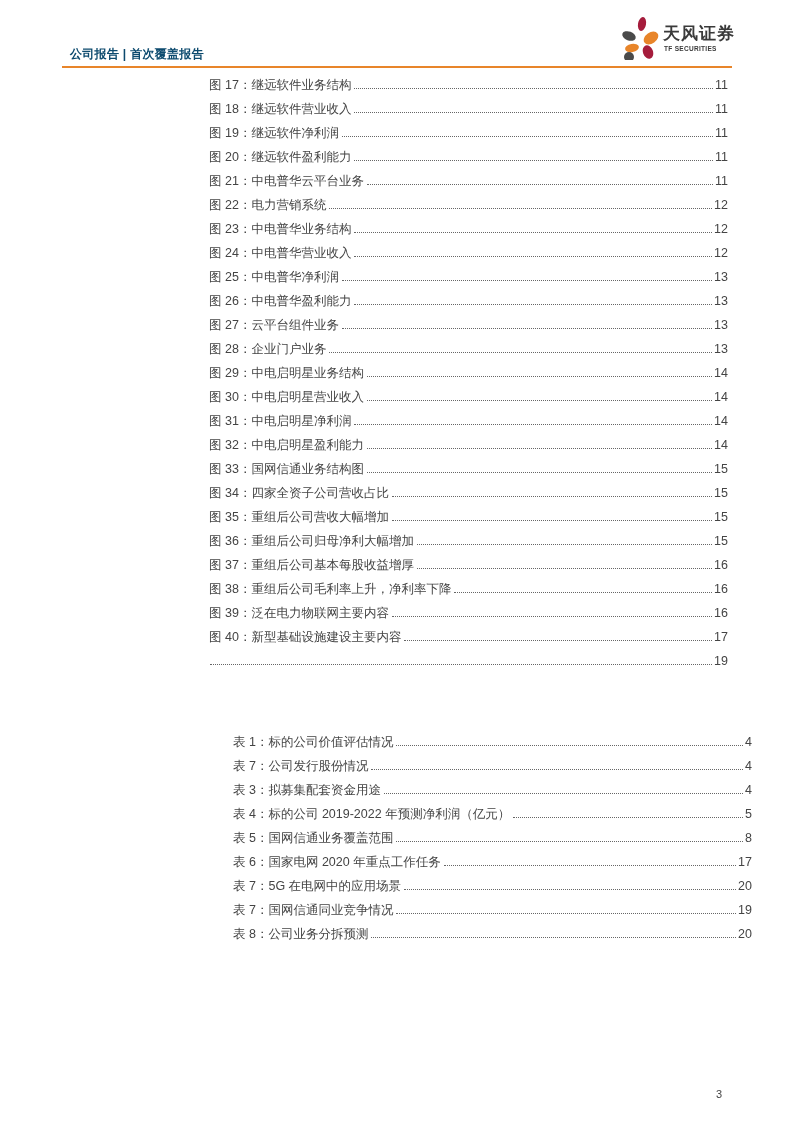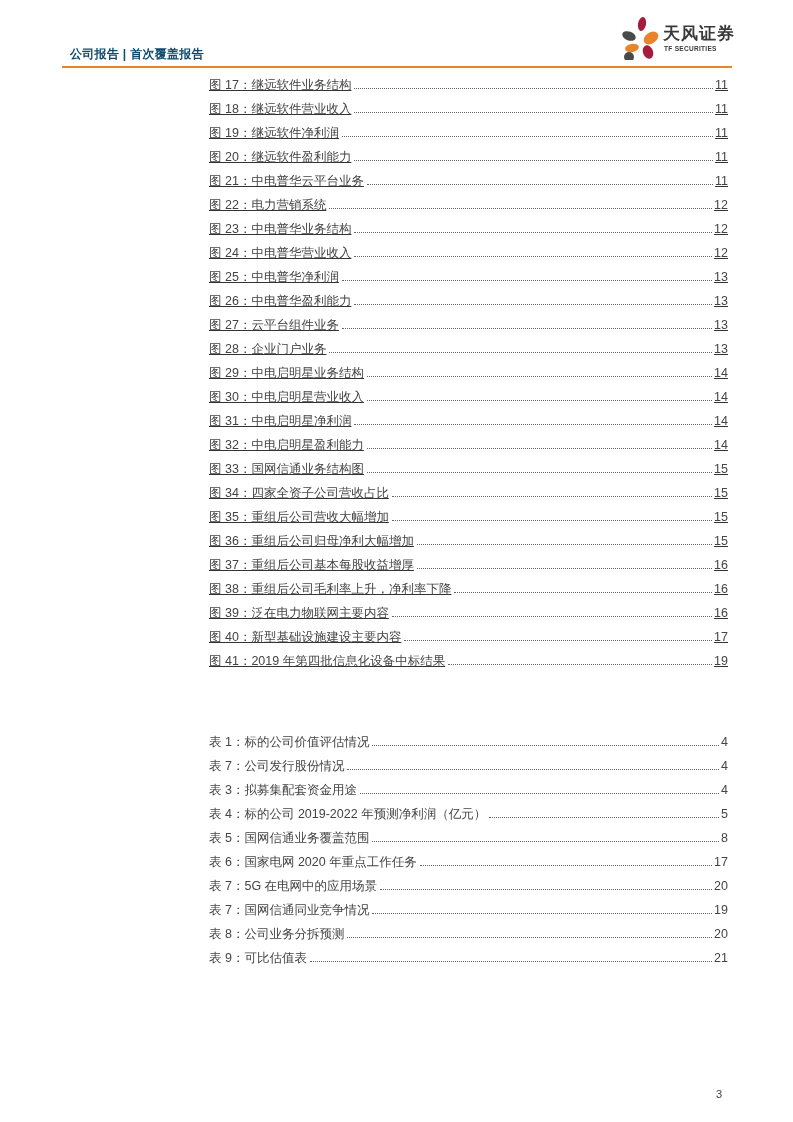--- a/index.html
+++ b/index.html
@@ -5,22 +5,22 @@
   html, body { margin: 0; padding: 0; background: #ffffff; }
   body { width: 793px; height: 1122px; position: relative; overflow: hidden;
          font-family: "Liberation Sans", "DejaVu Sans", sans-serif; color: #333; }
   .header-title { position: absolute; left: 70px; top: 46px; font-size: 12px; font-weight: bold; color: #0c4a6e; letter-spacing: 0.3px; }
   .header-rule { position: absolute; left: 62px; top: 66px; width: 670px; height: 2px; background: #e8852a; }
   .logo { position: absolute; left: 620px; top: 16px; width: 130px; height: 46px; }
   .logo-mark { position: absolute; left: 0; top: 0; width: 40px; height: 44px; }
   .logo-cn { position: absolute; left: 43px; top: 6px; font-size: 17px; font-weight: bold; color: #3a3a3a; letter-spacing: 1px; white-space: nowrap; }
   .logo-en { position: absolute; left: 44px; top: 29px; font-size: 6.5px; font-weight: bold; color: #3a3a3a; letter-spacing: 0.3px; white-space: nowrap; }
   .toc { position: absolute; left: 209px; width: 519px; }
-  .toc-figures { top: 76px; text-decoration: underline; }
-  .toc-tables { top: 733px; }
+  .toc-figures { top: 76px; }
+  .toc-tables { top: 733px; margin-left: 24px; }
   .toc-row { display: flex; align-items: baseline; height: 24px; line-height: 18px; font-size: 12.5px; color: #444; }
   .toc-label { white-space: nowrap; flex: 0 0 auto; padding-right: 2px; }
   .toc-leader { flex: 1 1 auto; border-bottom: 1px dotted #666; margin: 0 1px 4px 1px; height: 1px; }
   .toc-page { flex: 0 0 auto; padding-left: 1px; text-align: center; }
   .page-number { position: absolute; left: 716px; top: 1088px; font-size: 11px; color: #444; }
 </style>
 </head>
 <body>
 
 <div class="header-title">公司报告 | 首次覆盖报告</div>
@@ -154,21 +154,20 @@
       <span class="toc-label">图 39：泛在电力物联网主要内容</span>
       <span class="toc-leader"></span>
       <span class="toc-page">16</span>
     </div>
     <div class="toc-row">
       <span class="toc-label">图 40：新型基础设施建设主要内容</span>
       <span class="toc-leader"></span>
       <span class="toc-page">17</span>
     </div>
     <div class="toc-row">
-      <span class="toc-label">图 41：2019 年第四批信息化设备中标结果</span>
       <span class="toc-leader"></span>
       <span class="toc-page">19</span>
     </div>
   </div>
 <div class="toc toc-tables" id="tables">
     <div class="toc-row">
       <span class="toc-label">表 1：标的公司价值评估情况</span>
       <span class="toc-leader"></span>
       <span class="toc-page">4</span>
     </div>
@@ -205,20 +204,15 @@
     <div class="toc-row">
       <span class="toc-label">表 7：国网信通同业竞争情况</span>
       <span class="toc-leader"></span>
       <span class="toc-page">19</span>
     </div>
     <div class="toc-row">
       <span class="toc-label">表 8：公司业务分拆预测</span>
       <span class="toc-leader"></span>
       <span class="toc-page">20</span>
     </div>
-    <div class="toc-row">
-      <span class="toc-label">表 9：可比估值表</span>
-      <span class="toc-leader"></span>
-      <span class="toc-page">21</span>
-    </div>
   </div>
 
 <div class="page-number">3</div>
 
 </body></html>

